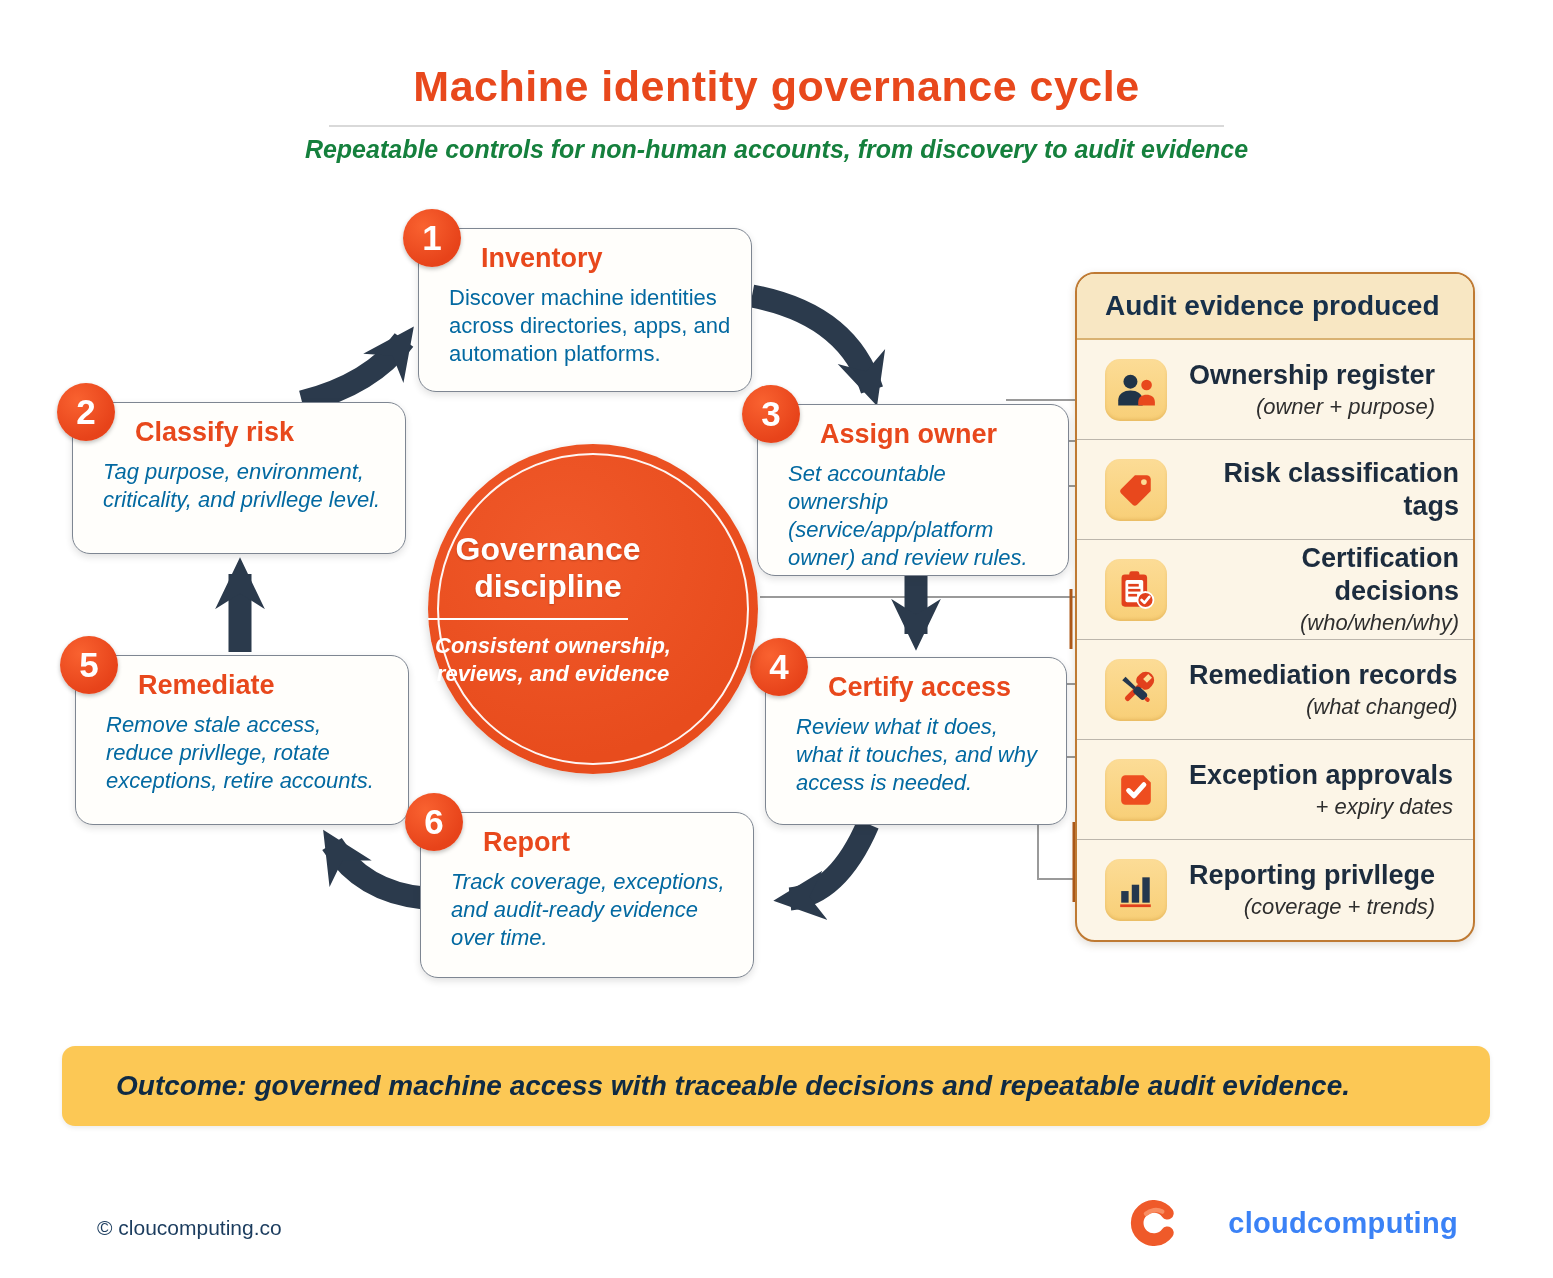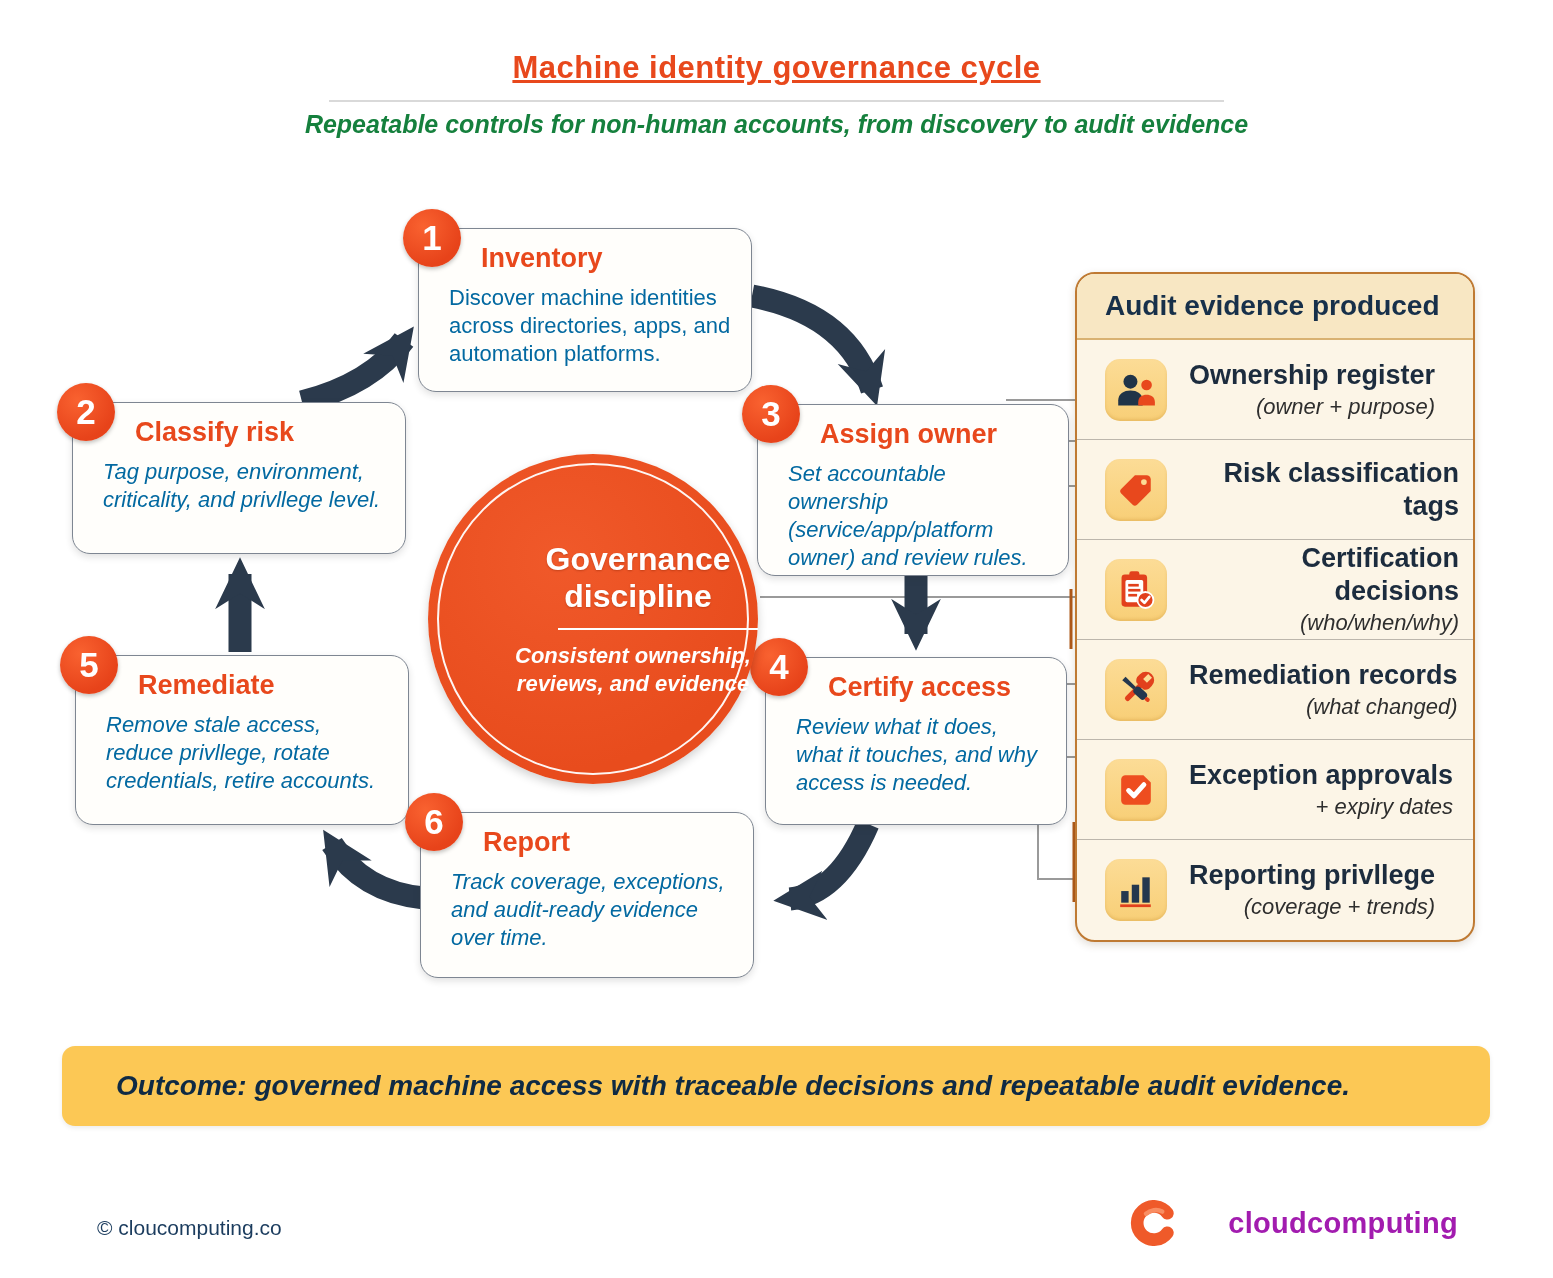--- a/index.html
+++ b/index.html
@@ -1,20 +1,20 @@
 <!DOCTYPE html>
 <html><head>
 <meta charset="utf-8">
 <style>
   html,body{margin:0;padding:0;background:#ffffff;}
   #canvas{position:relative;width:1553px;height:1278px;background:#ffffff;overflow:hidden;
           font-family:"Liberation Sans",sans-serif;color:#222;}
   
   .hdr{position:absolute;top:50px;left:0;width:100%;text-align:center;}
-  .hdr h1{margin:0;font-size:31px;font-weight:bold;color:#e8481c;letter-spacing:.5px;text-decoration:underline;}
+  .hdr h1{margin:12px;font-size:43px;font-weight:bold;color:#e8481c;letter-spacing:.5px;}
   .hdr .rule{width:895px;height:2px;background:#d9d9d9;margin:14px auto 0 auto;}
   .hdr .sub{margin-top:8px;font-size:25px;font-style:italic;color:#15803d;font-weight:600;}
   
   #lines{position:absolute;left:0;top:0;z-index:1;pointer-events:none;}
   
   .step-box{position:absolute;z-index:2;background:#fffefb;border:1.6px solid #7e8692;
             border-radius:18px;box-shadow:0 3px 7px rgba(40,40,40,.14);}
   .badge{position:absolute;left:-16px;top:-20px;width:58px;height:58px;border-radius:50%;
          background:radial-gradient(circle at 35% 30%,#f96230,#e7431a 70%);
          color:#fff;font-size:35px;font-weight:bold;display:flex;align-items:center;justify-content:center;
@@ -22,24 +22,24 @@
   .step-title{margin:14px 10px 0 62px;font-size:27px;font-weight:bold;color:#e8481c;}
   .step-body{margin:10px 20px 0 30px;font-size:22px;line-height:1.28;color:#0369a1;}
   .step-body.it{font-style:italic;}
   .pos1{left:418px;top:228px;width:332px;height:162px;}
   .pos2{left:72px; top:402px;width:332px;height:150px;}
   .pos3{left:757px;top:404px;width:310px;height:170px;}
   .pos4{left:765px;top:657px;width:300px;height:166px;}
   .pos5{left:75px; top:655px;width:332px;height:168px;}
   .pos6{left:420px;top:812px;width:332px;height:164px;}
   
-  .center-circle{position:absolute;z-index:2;left:428px;top:454px;width:330px;height:330px;border-radius:50%;
+  .center-circle{position:absolute;z-index:2;left:428px;top:444px;width:330px;height:330px;border-radius:50%;
        background:radial-gradient(circle at 40% 32%,#f0592a,#e84c1d 70%);
        box-shadow:0 4px 10px rgba(0,0,0,.18);display:flex;flex-direction:column;
-       align-items:flex-end;justify-content:center;text-align:center;color:#fff;}
+       align-items:flex-start;justify-content:center;text-align:center;color:#fff;}
   .center-circle::before{content:"";position:absolute;left:9px;top:9px;right:9px;bottom:9px;
        border:2.5px solid rgba(255,255,255,.95);border-radius:50%;}
   .cc-title{font-size:32px;font-weight:bold;line-height:1.15;text-shadow:0 1px 2px rgba(120,30,0,.35);width:240px;}
   .cc-rule{width:200px;height:2px;background:#fff;margin:14px 0 12px 0;}
   .cc-sub{font-size:22px;font-style:italic;font-weight:600;line-height:1.25;width:250px;}
   
   .panel{position:absolute;z-index:2;left:1075px;top:272px;width:396px;height:666px;
          background:#fcf5e7;border:2.5px solid #bf7a33;border-radius:20px;
          box-shadow:0 3px 8px rgba(90,60,20,.18);overflow:hidden;text-align:right;}
   .panel-hdr{height:64px;background:#f8e7c3;border-bottom:2px solid #d9b272;display:flex;align-items:center;
@@ -51,21 +51,21 @@
         box-shadow:inset 0 -2px 3px rgba(190,130,40,.25);}
   .evi-text .l1{font-size:27px;font-weight:bold;color:#1c2c3e;line-height:1.2;}
   .evi-text .l2{font-size:22px;font-style:italic;color:#2e2e2e;line-height:1.25;margin-top:2px;}
   
   .outcome{position:absolute;z-index:2;left:62px;top:1046px;width:1428px;height:80px;background:#fcc855;
            border-radius:13px;display:flex;align-items:center;padding-left:54px;box-sizing:border-box;
            font-size:28px;font-weight:bold;font-style:italic;color:#0f2a44;box-shadow:0 2px 5px rgba(0,0,0,.08);}
   
   .copyright{position:absolute;left:97px;top:1216px;font-size:21px;color:#1b3c5e;}
   .brand{position:absolute;right:95px;top:1200px;display:flex;align-items:center;gap:12px;}
-  .brand-name{font-size:29px;font-weight:bold;color:#a21caf;letter-spacing:.3px;margin-left:40px;}
+  .brand-name{font-size:29px;font-weight:bold;color:#3b82f6;letter-spacing:.3px;margin-left:40px;}
 </style>
 </head>
 <body>
 
 <div id="canvas">
 
   <div class="hdr">
     <h1>Machine identity governance cycle</h1>
     <div class="rule"></div>
     <div class="sub">Repeatable controls for non-human accounts, from discovery to audit evidence</div>
@@ -132,21 +132,21 @@
       </div>
     <div class="step-title">Certify access</div>
     <p class="step-body it">Review what it does, what it touches, and why access is needed.</p>
   </div>
 
   <div class="step-box pos5">
     <div class="badge">
         <span>5</span>
       </div>
     <div class="step-title">Remediate</div>
-    <p class="step-body it">Remove stale access, reduce privllege, rotate credentials, retire accounts.</p>
+    <p class="step-body it">Remove stale access, reduce privllege, rotate exceptions, retire accounts.</p>
   </div>
 
   <div class="step-box pos6">
     <div class="badge">
         <span>6</span>
       </div>
     <div class="step-title">Report</div>
     <p class="step-body it">Track coverage, exceptions, and audit-ready evidence over time.</p>
   </div>
 

